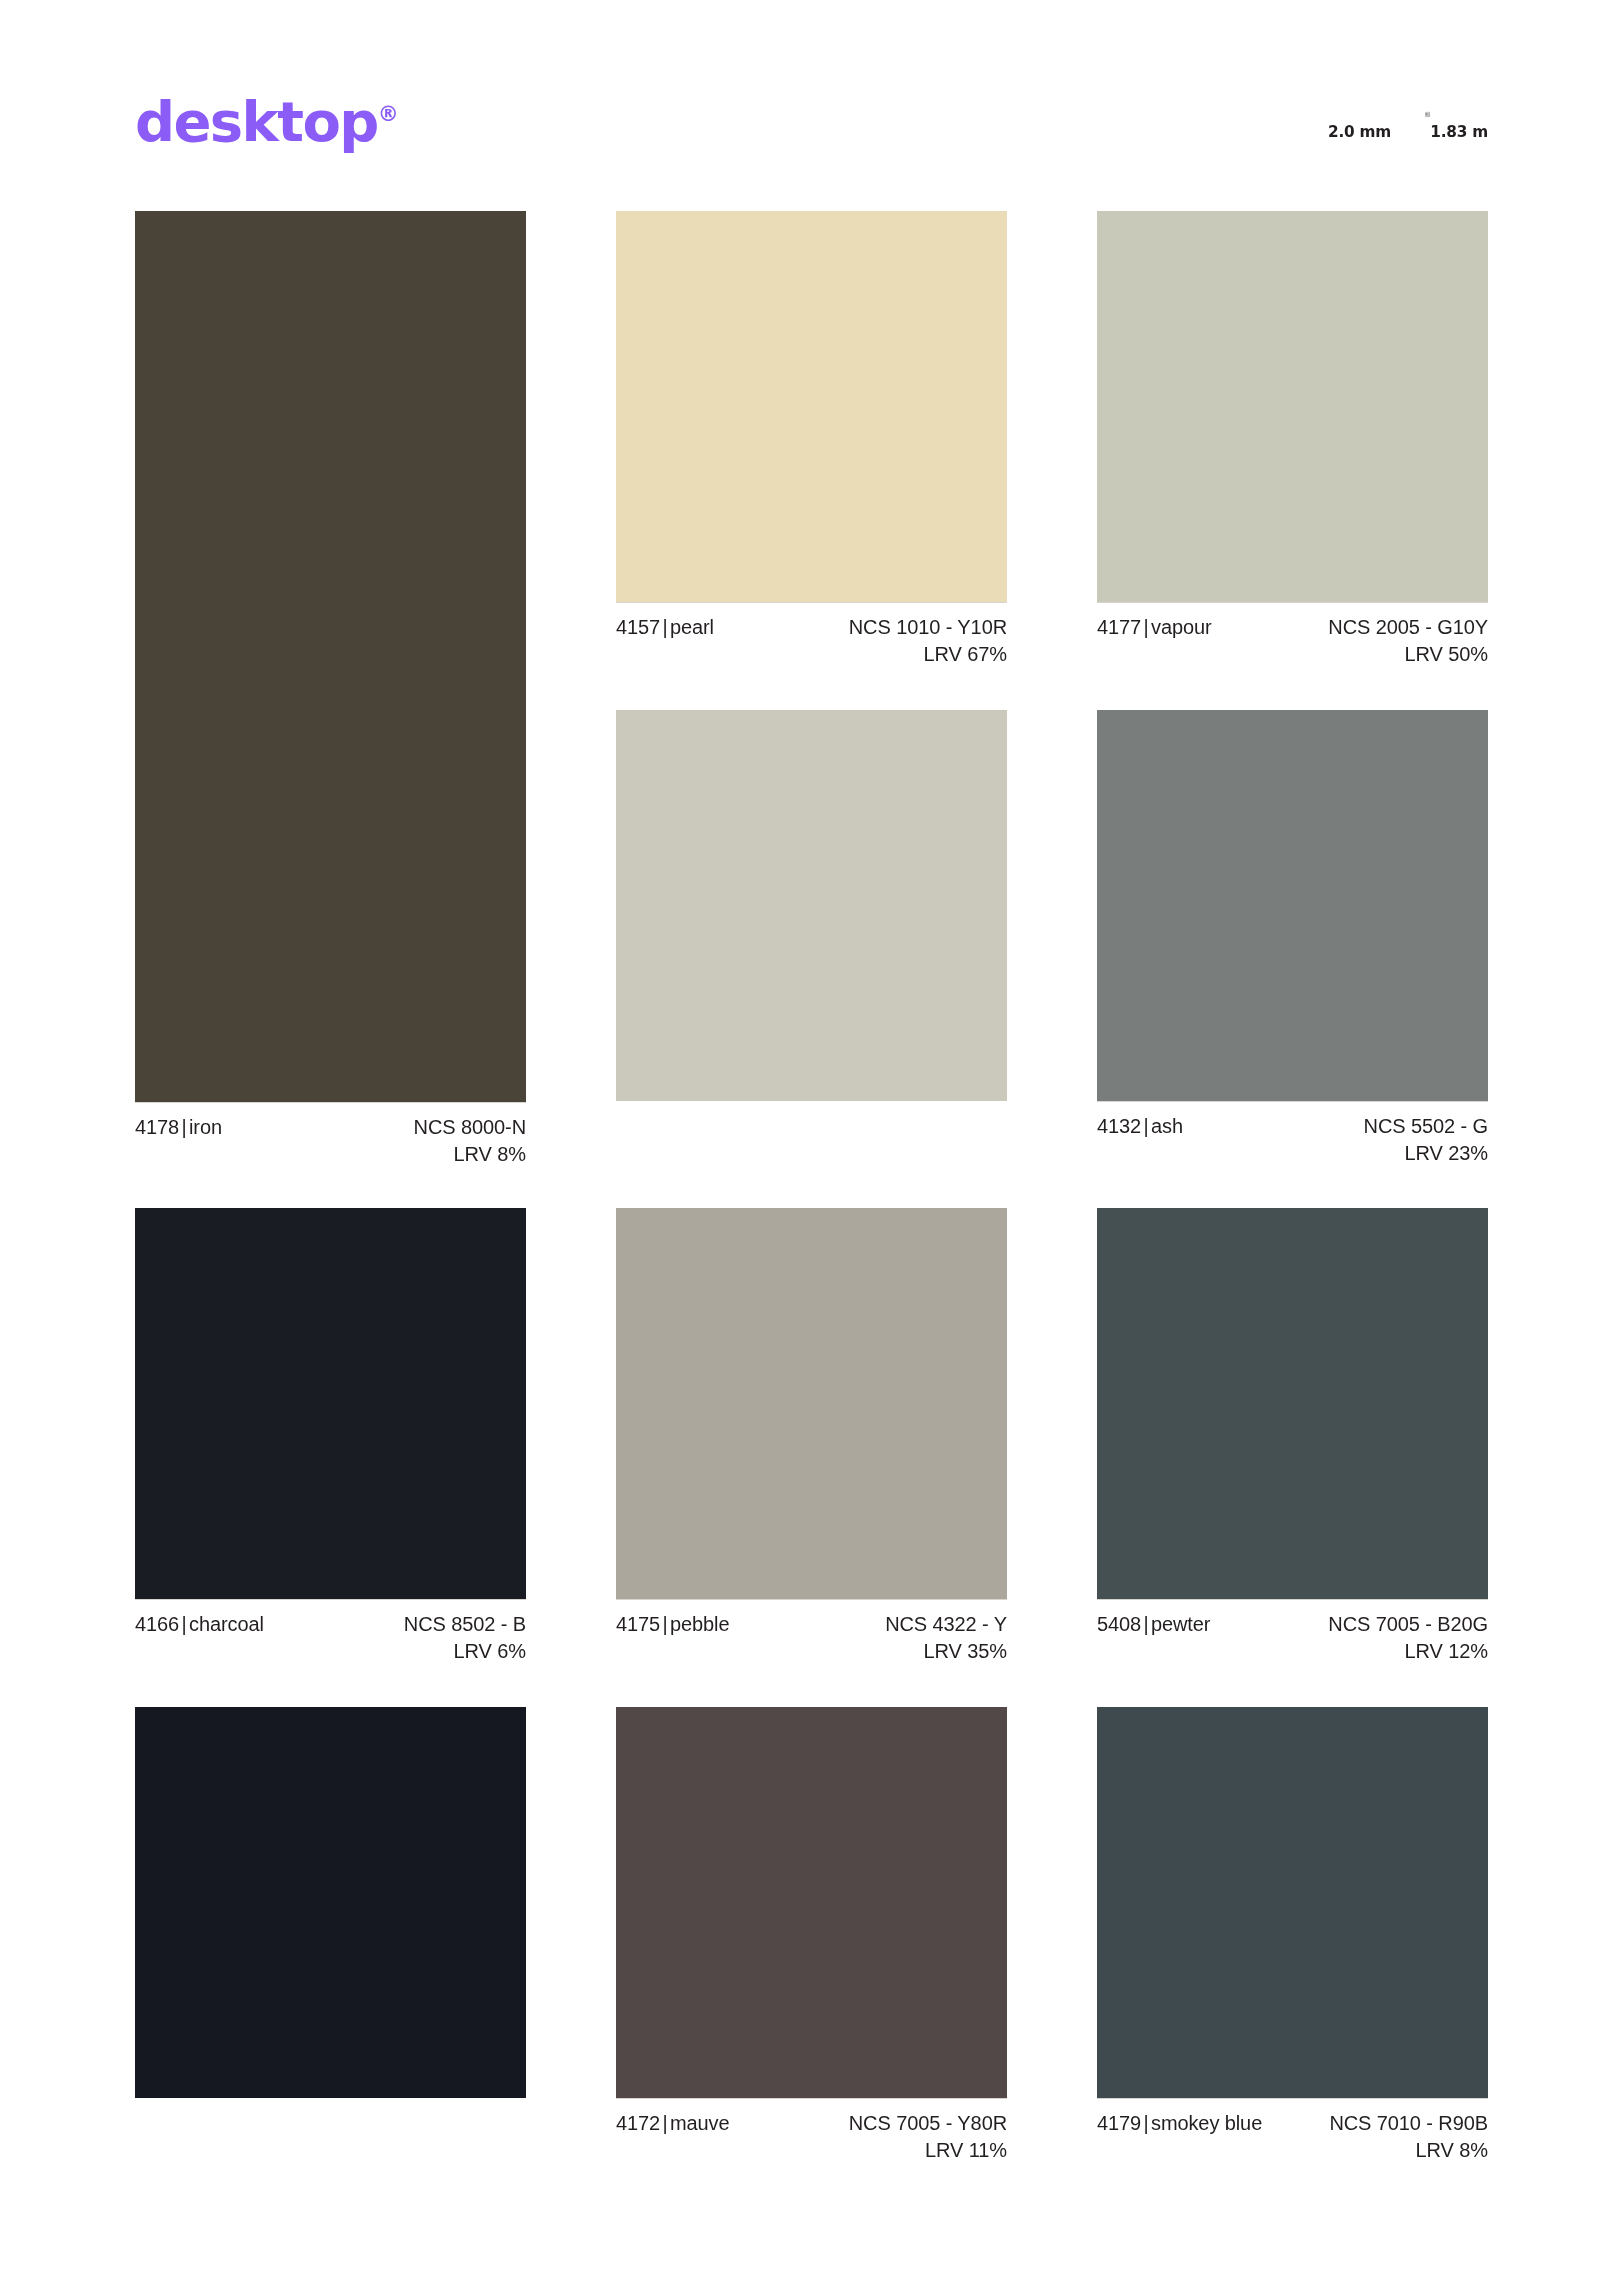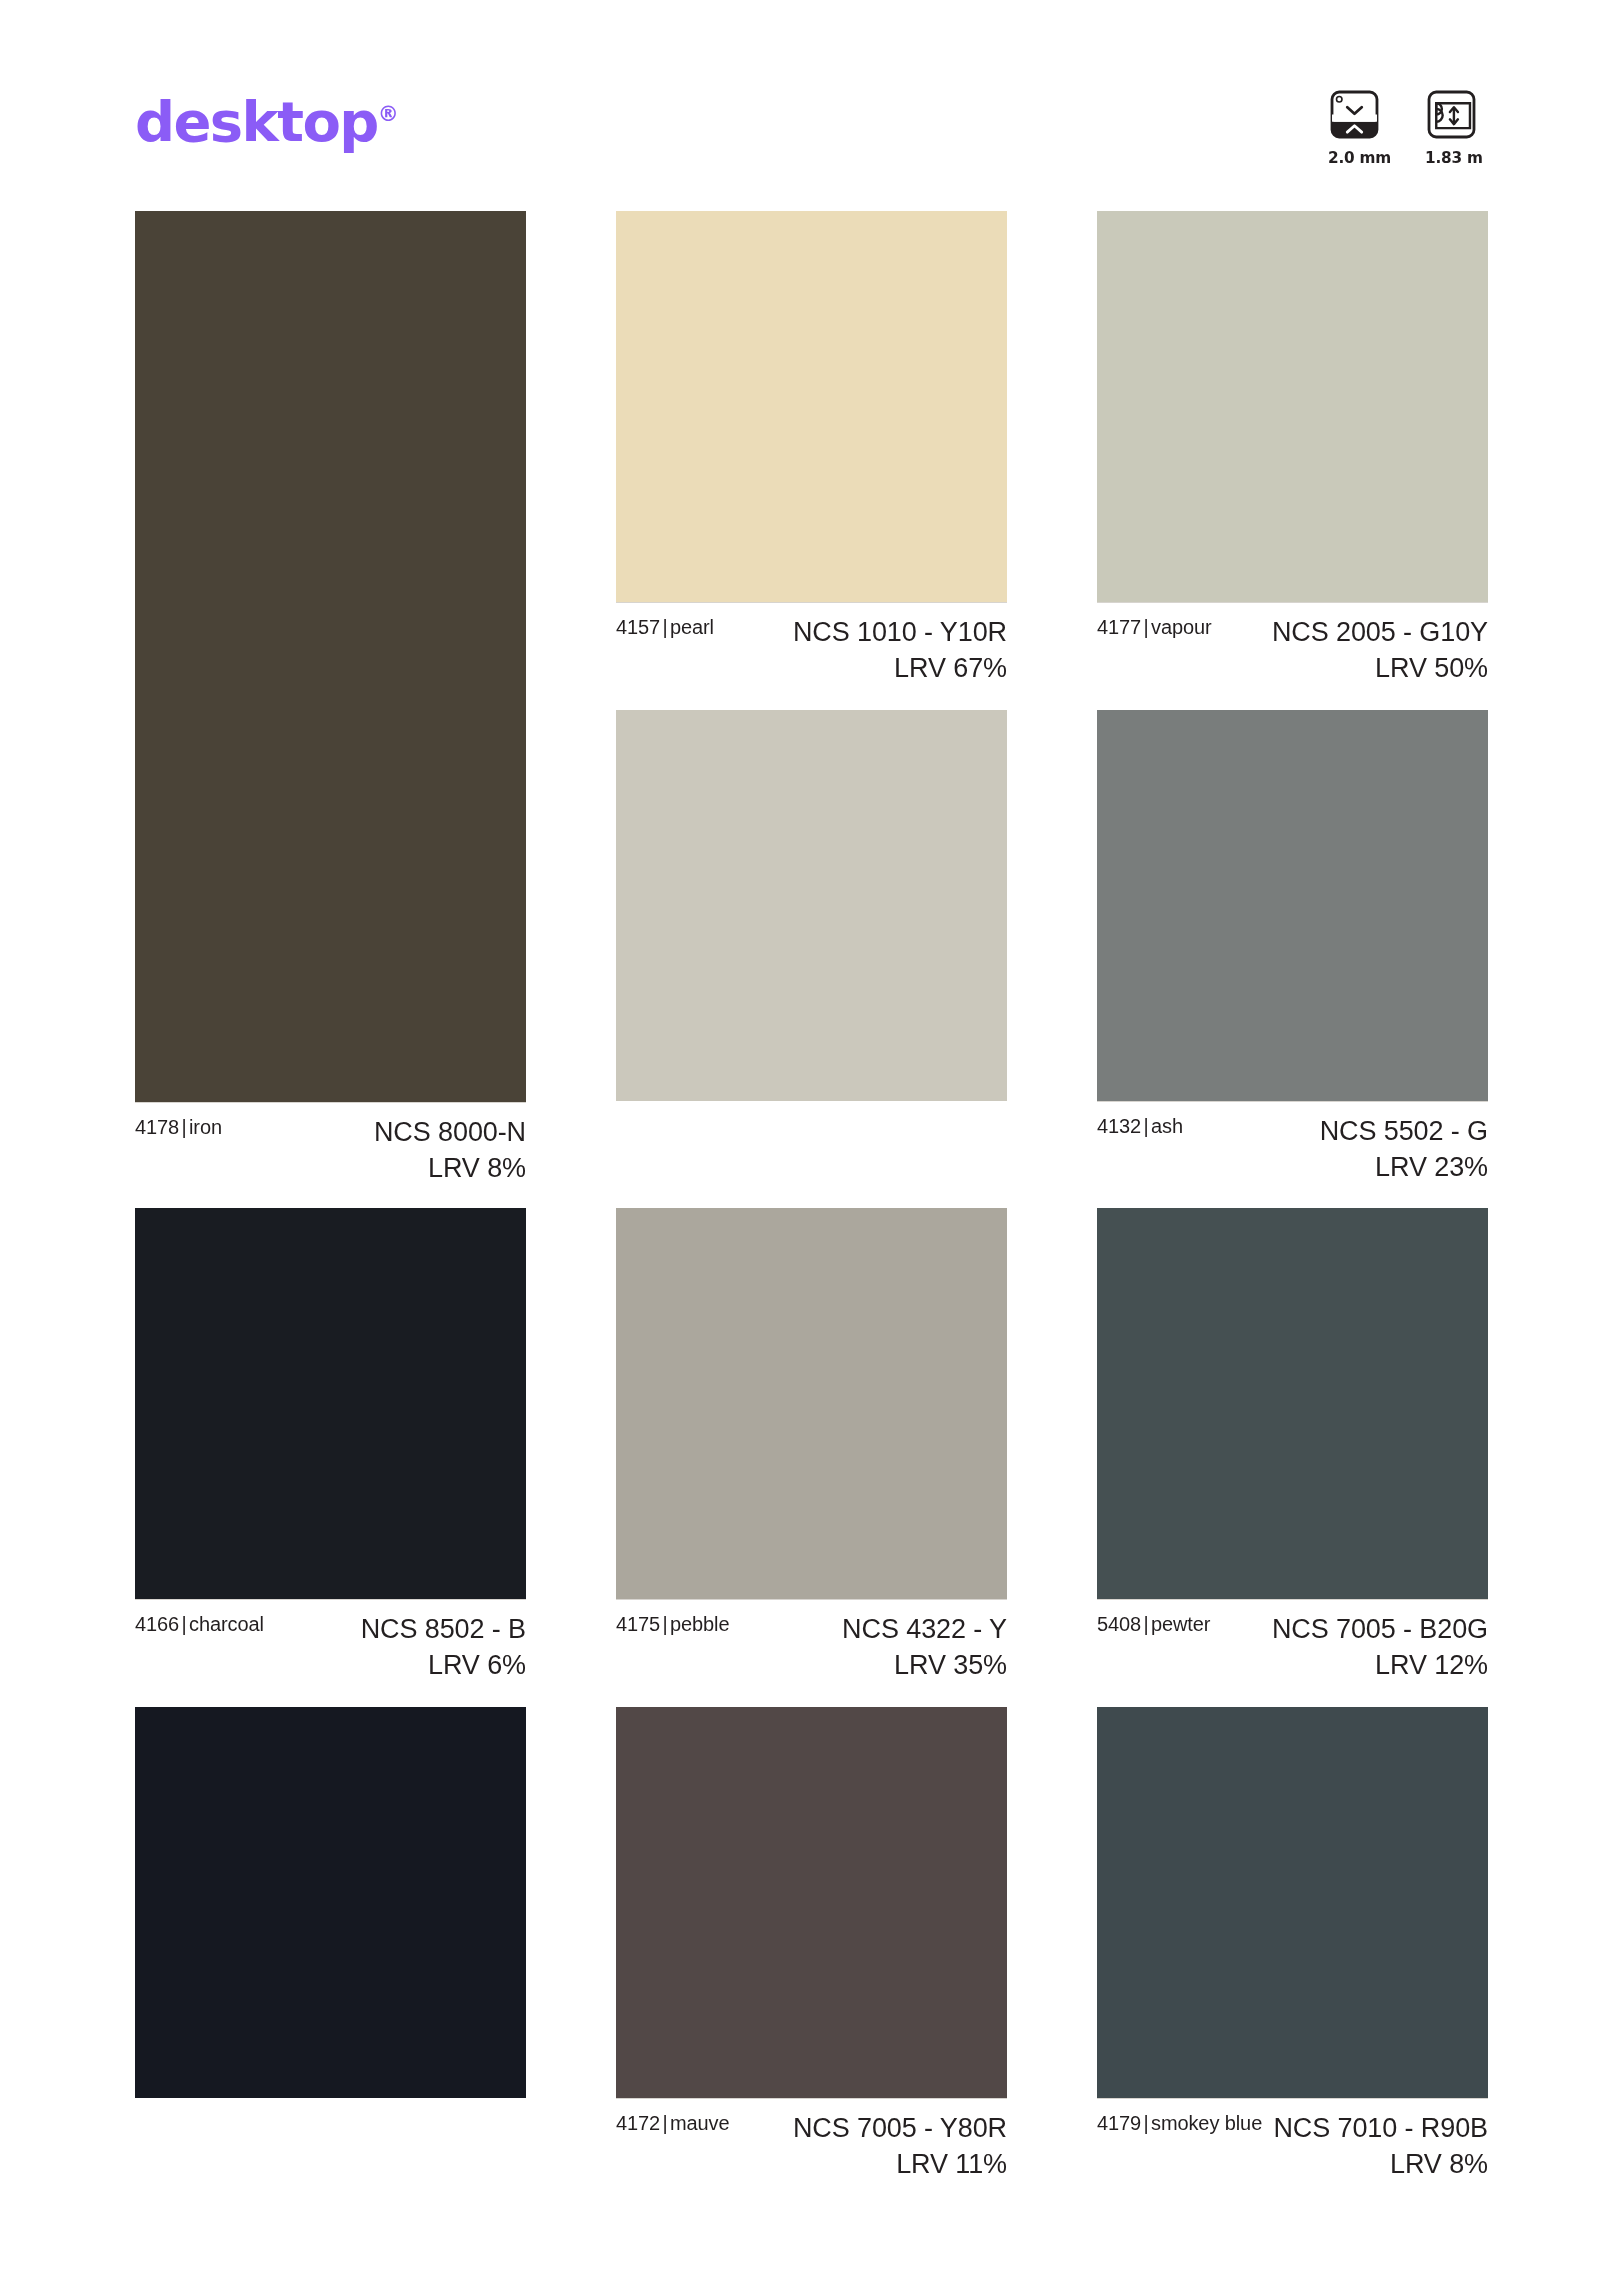--- a/index.html
+++ b/index.html
@@ -56,22 +56,22 @@
     position: absolute;
     right: 0;
     top: 0;
     display: flex;
     flex-direction: row;
     align-items: flex-start;
     gap: 34px;
   }
   .spec {
     display: flex;
-    flex-direction: column;
-    align-items: flex-start;
+    flex-direction: row;
+    align-items: flex-end;
     width: 63px;
   }
   .spec-icon {
     width: 53px;
     height: 53px;
     display: block;
   }
   .spec-label {
     margin-top: 8px;
     font-family: "DejaVu Sans", sans-serif;
@@ -131,21 +131,21 @@
   }
   .meta-name .sep {
     color: #231f20;
     padding: 0 2.4px;
   }
   .meta-right {
     position: absolute;
     right: 0;
     top: 11.3px;
     text-align: right;
-    font-size: 27px;
+    font-size: 20px;
     line-height: 1.34;
     color: #231f20;
     letter-spacing: -0.1px;
     white-space: nowrap;
   }
   .meta-right div { display: block; }
 
   
   .r0 { top: 0px; }
   .r1 { top: 499px; }

